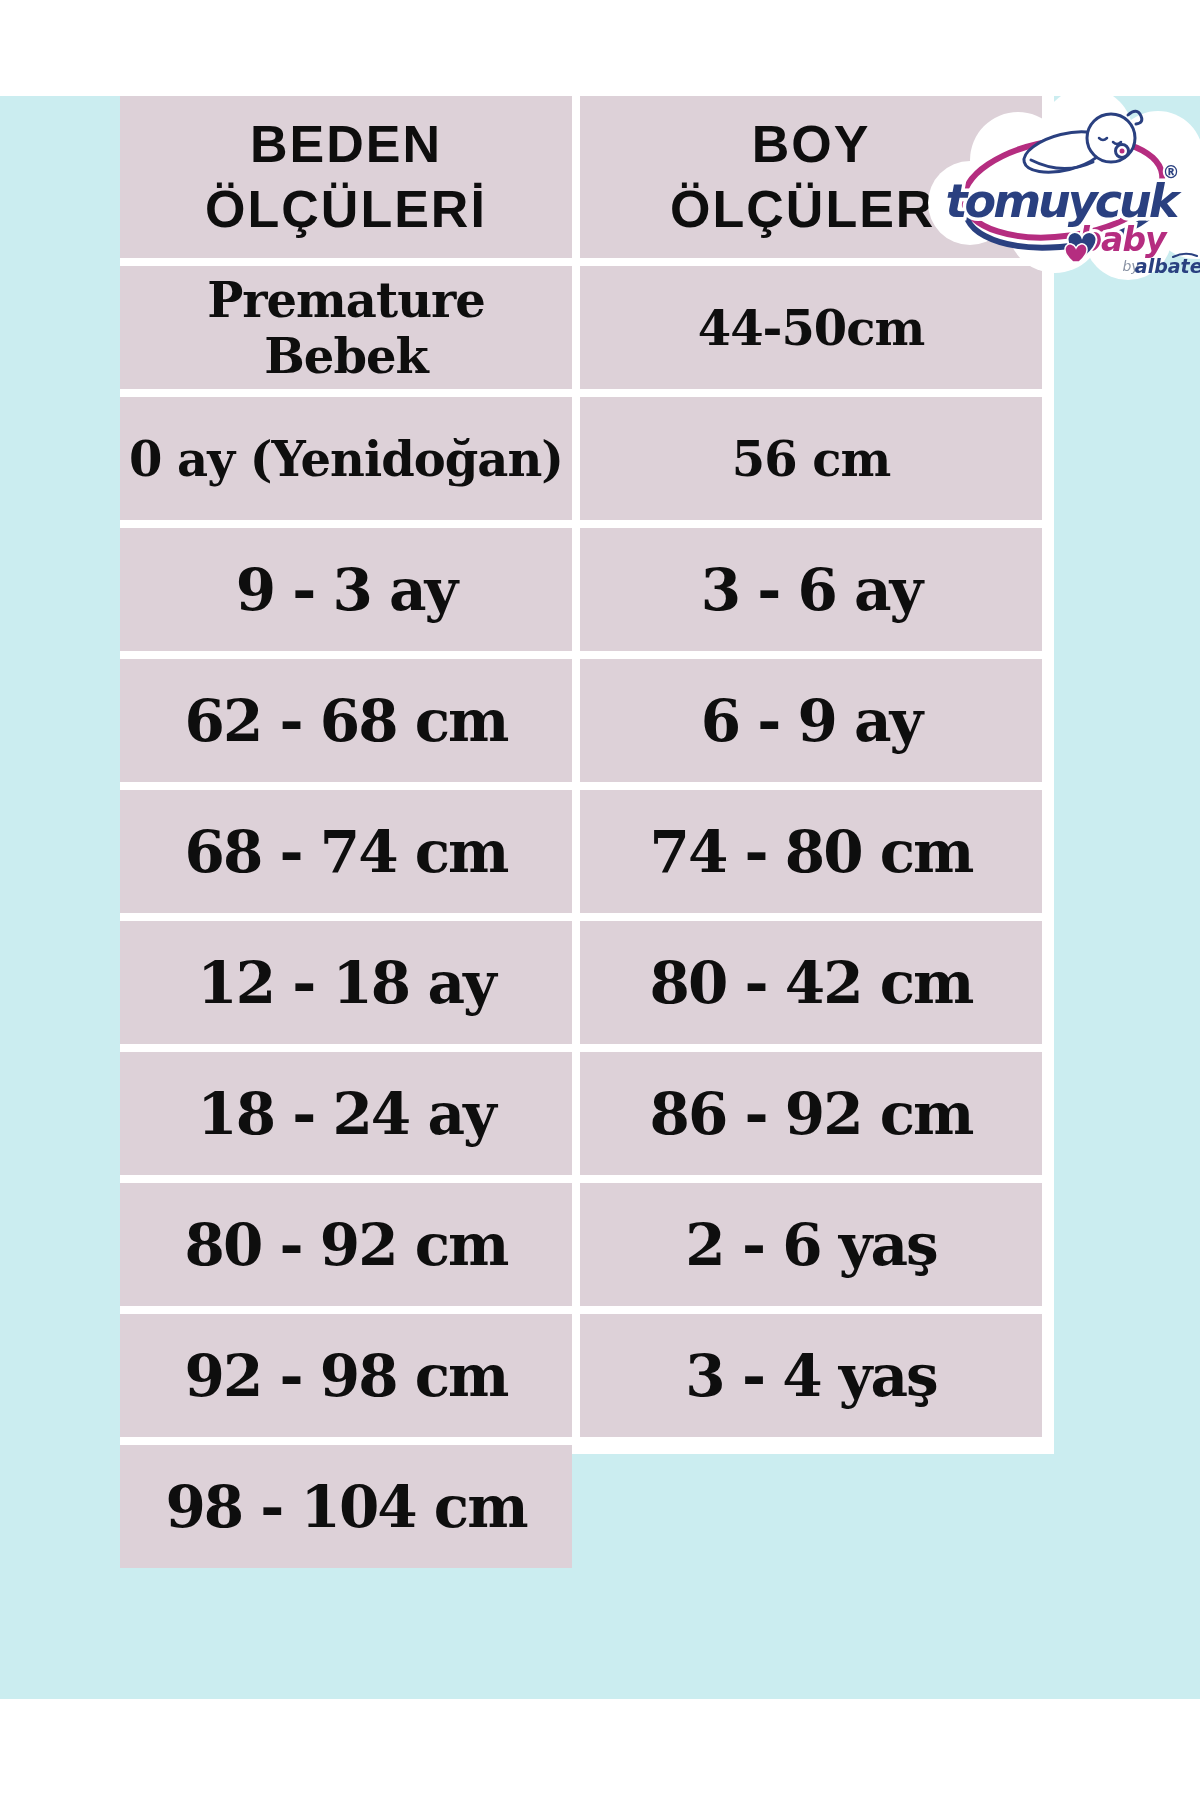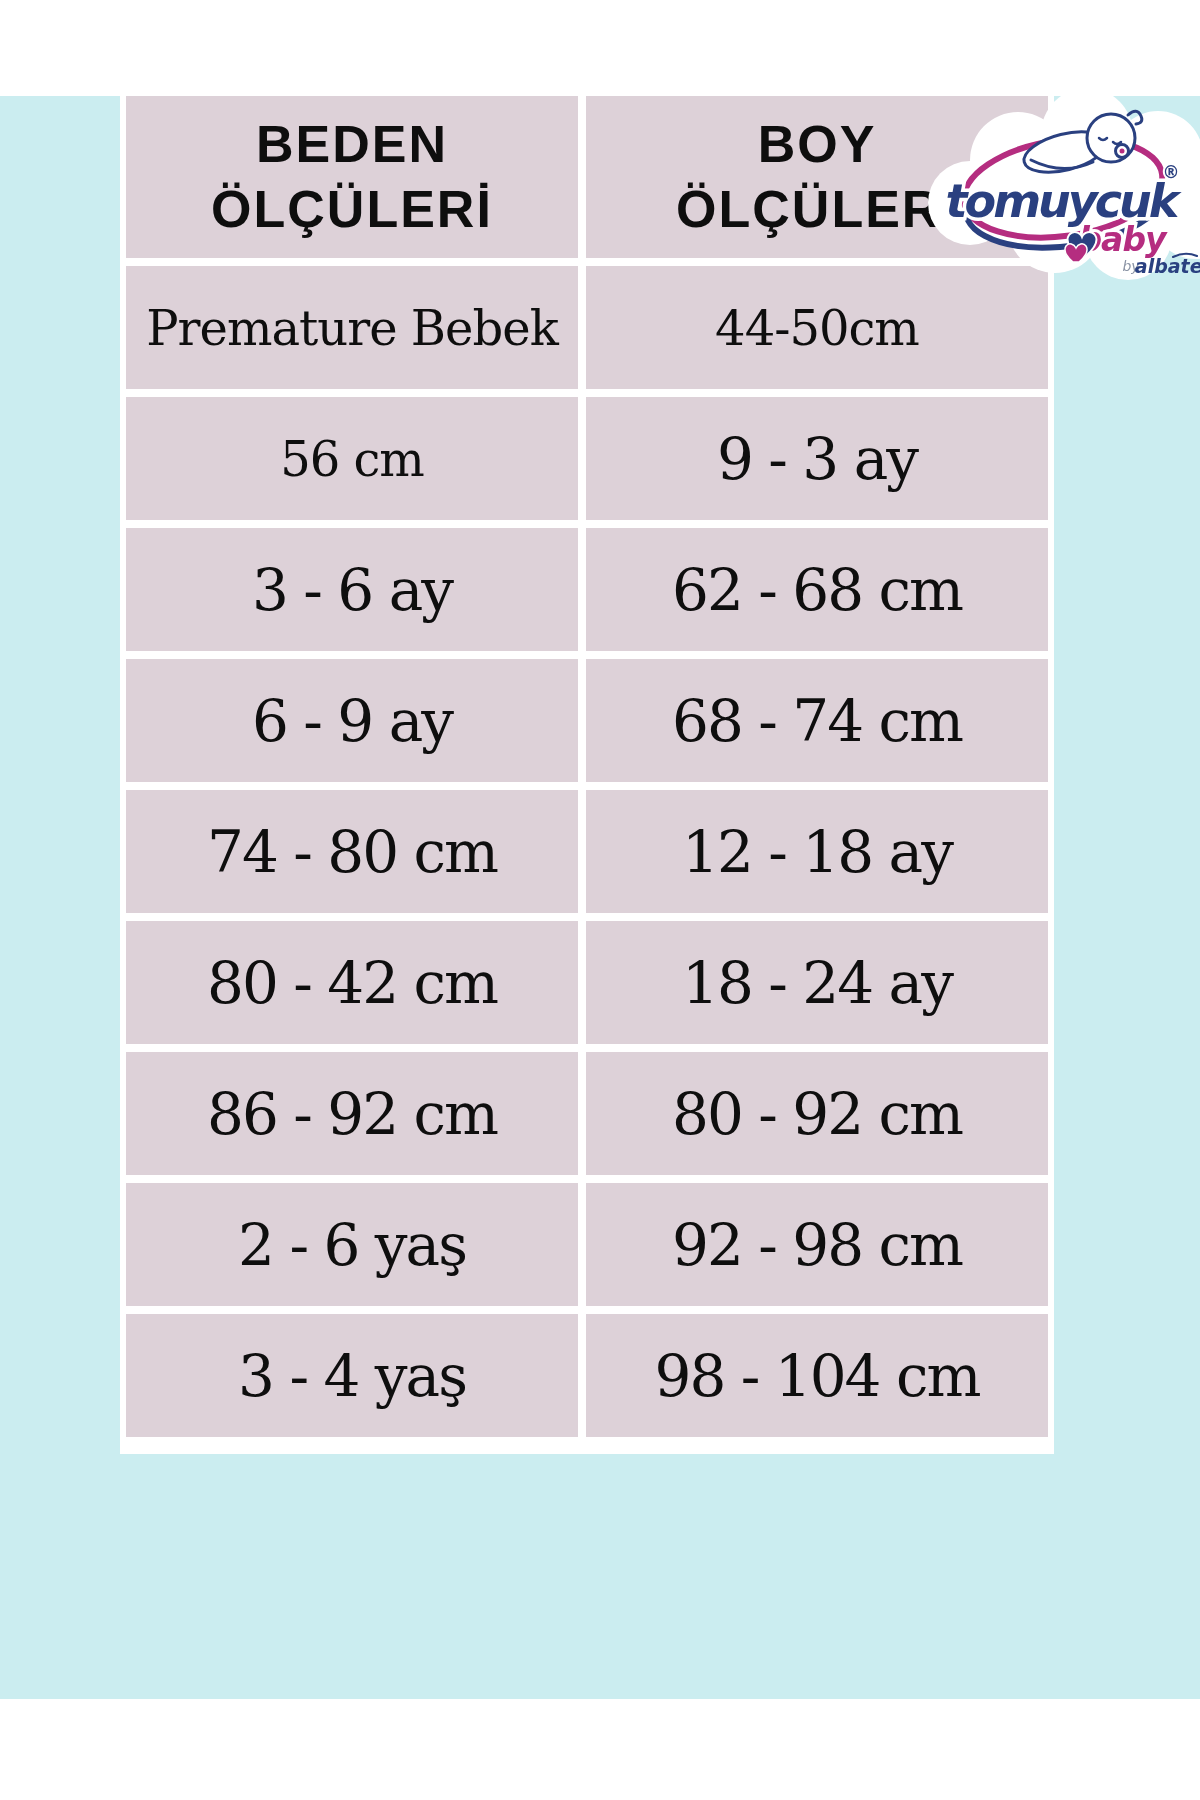--- a/index.html
+++ b/index.html
@@ -6,41 +6,41 @@
   body{
     width:1200px;height:1800px;position:relative;overflow:hidden;
     background:#ffffff;font-family:"Liberation Sans",sans-serif;
   }
   .blue-band{
     position:absolute;left:0;top:96px;width:1200px;height:1603px;
     background:#cbedf0;
   }
   .table-plate{
     position:absolute;left:120px;top:96px;width:934px;height:1358px;
-    background:#ffffff;box-sizing:border-box;padding:0 6px;
+    background:#ffffff;box-sizing:border-box;padding:0 0;
   }
   .grid{
     display:grid;
     grid-template-columns:452px 462px;
     grid-template-rows:162px repeat(11,123px);
     column-gap:8px;row-gap:8px;
   }
   .cell{
     background:#ddd1d8;color:#0e0e0e;
     display:flex;align-items:center;justify-content:center;
     text-align:center;overflow:hidden;
   }
   .cell.header{
     font-family:"Liberation Sans",sans-serif;
     font-weight:bold;font-size:52px;letter-spacing:2px;line-height:1.25;
   }
   .cell.header span{display:block;width:min-content;margin:0 auto;}
   .cell.data{
     font-family:"DejaVu Serif",serif;
-    font-weight:normal;font-size:58px;letter-spacing:-2px;
+    font-weight:bold;font-size:58px;letter-spacing:-2px;
   }
   .cell.data.small{font-size:48px;letter-spacing:-1px;}
   .logo{
     position:absolute;left:915px;top:88px;width:290px;height:192px;
     overflow:hidden;
   }
 </style>
 </head>
 <body>
 
@@ -51,20 +51,21 @@
     <div class="cell header">
         <span>BEDEN ÖLÇÜLERİ</span>
       </div>
     <div class="cell header">
         <span>BOY ÖLÇÜLERİ</span>
       </div>
 
     <div class="cell data small">Premature Bebek</div>
     <div class="cell data small">44-50cm</div>
 
+    <div class="cell data small">0 ay (Yenidoğan)</div>
     <div class="cell data small">56 cm</div>
 
     <div class="cell data">9 - 3 ay</div>
 
     <div class="cell data">3 - 6 ay</div>
     <div class="cell data">62 - 68 cm</div>
 
     <div class="cell data">6 - 9 ay</div>
     <div class="cell data">68 - 74 cm</div>
 

